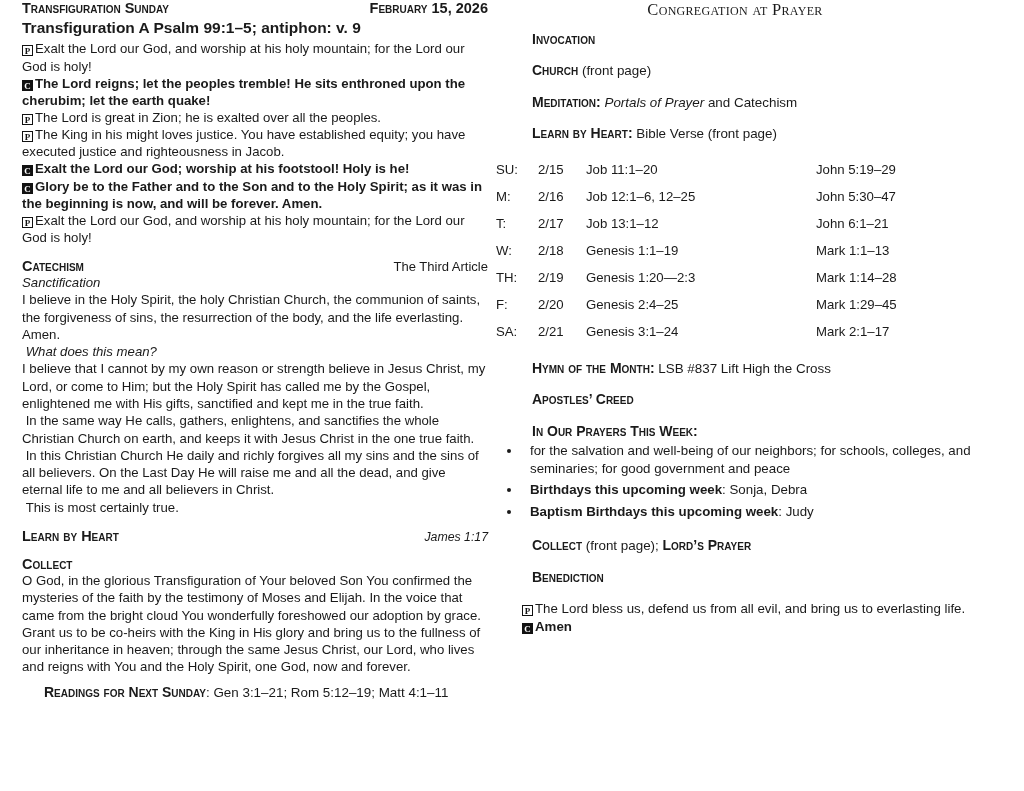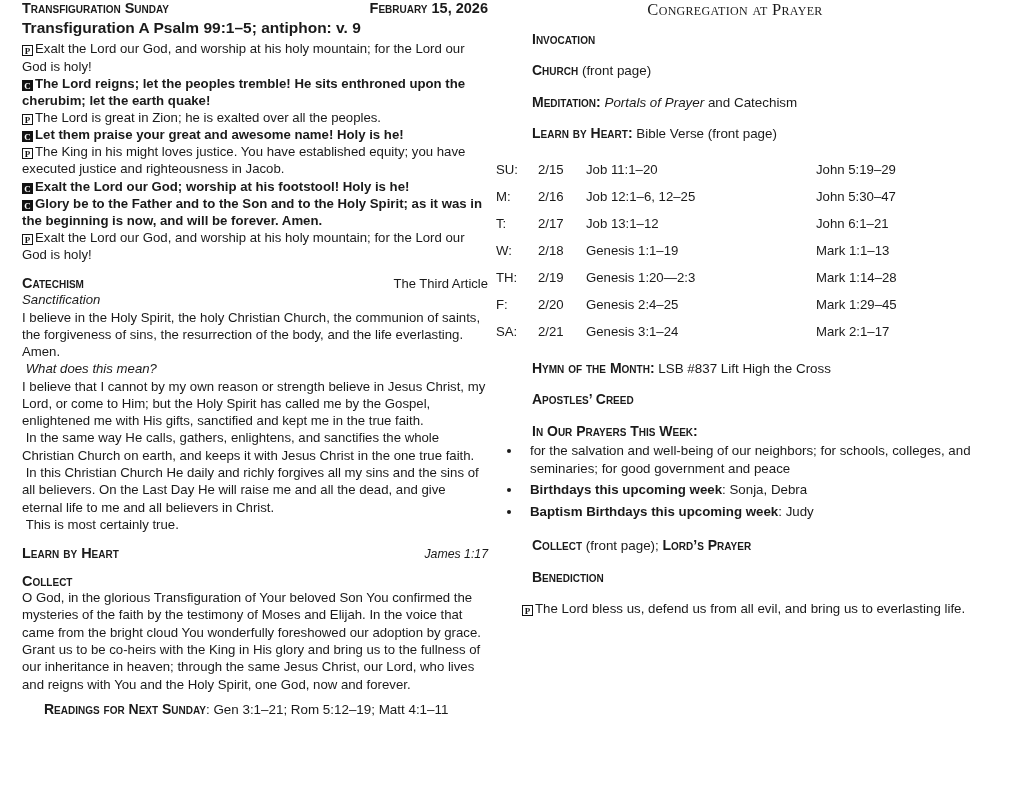--- a/index.html
+++ b/index.html
@@ -194,23 +194,20 @@
 
     <div style="margin-top:3px;">
       <p class="verse">
         <span class="glyph p">P</span><span>Exalt the Lord our God, and worship at his holy mountain; for the Lord our God is holy!</span>
       </p>
       <p class="verse resp">
         <span class="glyph c">C</span><span>The Lord reigns; let the peoples tremble! He sits enthroned upon the cherubim; let the earth quake!</span>
       </p>
       <p class="verse">
         <span class="glyph p">P</span><span>The Lord is great in Zion; he is exalted over all the peoples.</span>
-      </p>
-      <p class="verse resp">
-        <span class="glyph c">C</span><span>Let them praise your great and awesome name! Holy is he!</span>
       </p>
       <p class="verse">
         <span class="glyph p">P</span><span>The King in his might loves justice. You have established equity; you have executed justice and righteousness in Jacob.</span>
       </p>
       <p class="verse resp">
         <span class="glyph c">C</span><span>Exalt the Lord our God; worship at his footstool! Holy is he!</span>
       </p>
       <p class="verse resp">
         <span class="glyph c">C</span><span>Glory be to the Father and to the Son and to the Holy Spirit; as it was in the beginning is now, and will be forever. Amen.</span>
       </p>
@@ -342,15 +339,18 @@
       <span class="lbl">Collect</span><span> (front page); </span><span class="lbl">Lord’s Prayer</span>
     </div>
 
     <div class="r-line" style="margin-bottom:14px;">
       <span class="lbl">Benediction</span>
     </div>
 
     <p class="bene-line">
       <span class="glyph p">P</span><span>The Lord bless us, defend us from all evil, and bring us to everlasting life.</span>
     </p>
+    <p class="bene-line bold">
+      <span class="glyph c">C</span><span>Amen</span>
+    </p>
   </div>
 
 </div>
 
 </body></html>

